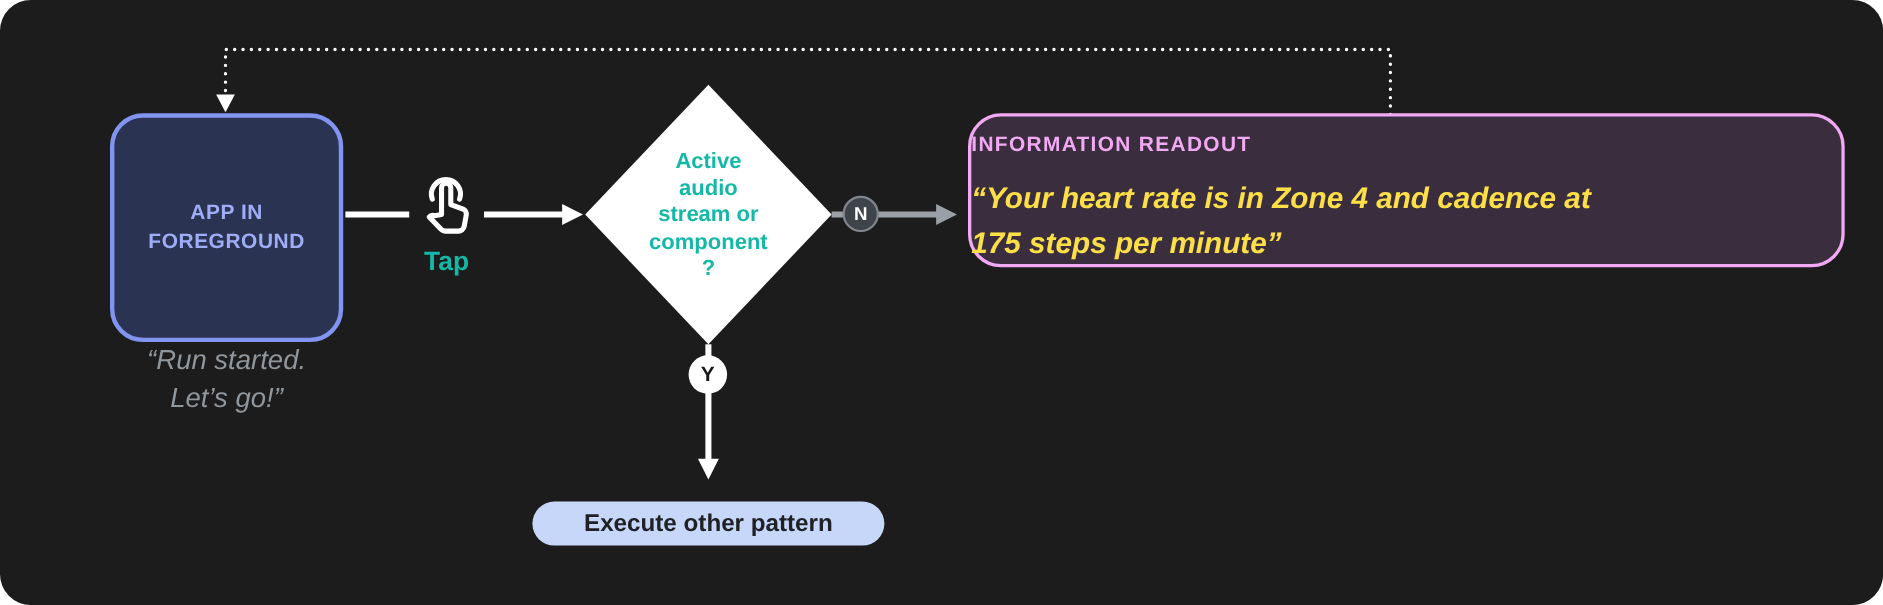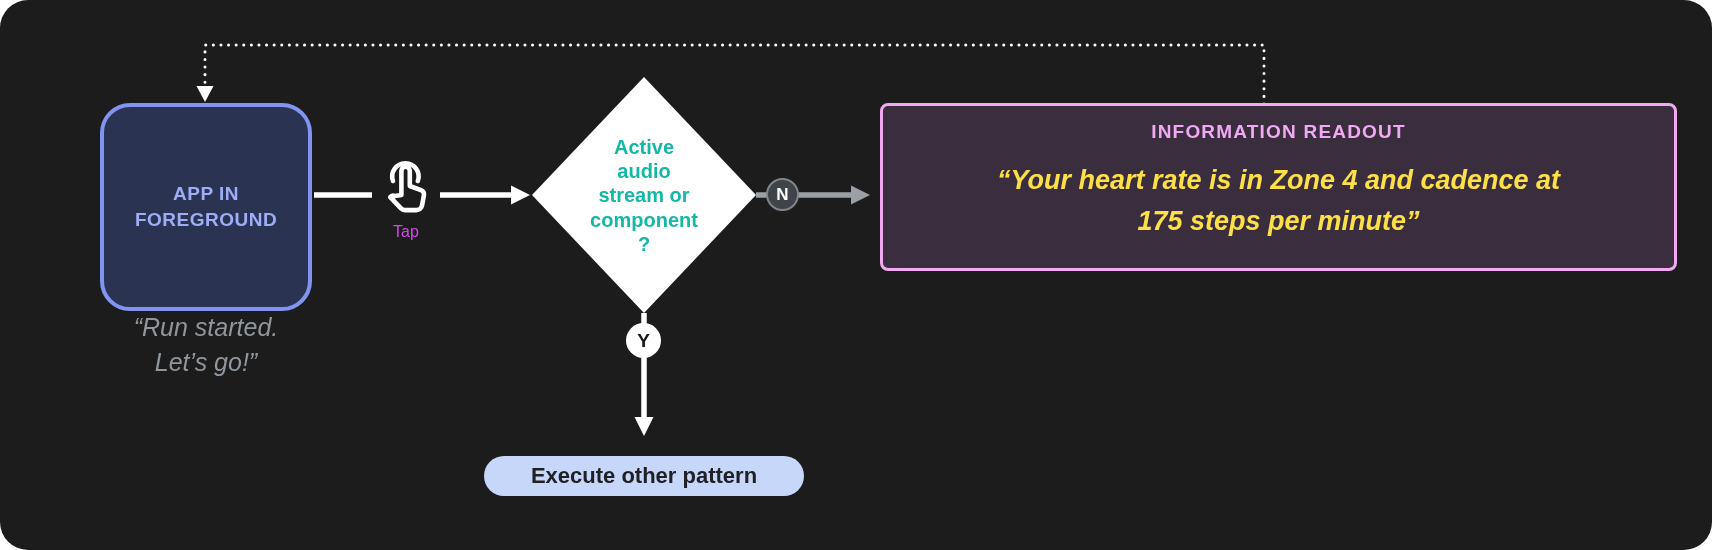--- a/index.html
+++ b/index.html
@@ -10,31 +10,31 @@
   .wires { position:absolute; inset:0; width:100%; height:100%; }
   .node { position:absolute; display:flex; align-items:center; justify-content:center; text-align:center; }
   .preline { white-space:pre-line; }
   .app-box { left:100px; top:103px; width:212px; height:208px;
              background:var(--app-box-fill,#2b3352); border:4.5px solid var(--app-box-border,#8094f0);
              border-radius:30px; color:var(--app-box-text,#9fadf7);
              font-weight:700; font-size:19px; line-height:1.35; letter-spacing:.5px; }
   .run-caption { position:absolute; left:78px; top:310px; width:256px; text-align:center;
                  font-style:italic; color:var(--caption-text,#8f969c); font-size:25px; line-height:1.4; }
   .tap-wrap { position:absolute; left:376px; top:156px; width:60px; text-align:center; }
-  .tap-label { color:#d946ef; font-size:16px; font-weight:400; margin-top:1px; }
+  .tap-label { color:#14b8a6; font-size:24px; font-weight:700; margin-top:1px; }
   .diamond-label { left:544px; top:133px; width:200px; height:125px;
                    color:#14b8a6; font-weight:700; font-size:20px; line-height:1.22; }
   .badge { position:absolute; border-radius:50%; display:flex; align-items:center; justify-content:center;
            font-weight:800; }
   .badge-n { left:766px; top:178px; width:33px; height:33px; background:var(--no-badge-fill,#3f434a);
              border:2.5px solid #80868b; color:#ffffff; font-size:17px; }
   .badge-y { left:626px; top:323px; width:35px; height:35px; background:#ffffff; color:#17181a; font-size:19px; }
-  .readout { position:absolute; left:880px; top:103px; width:797px; height:168px;
+  .readout { position:absolute; left:880px; top:103px; width:797px; height:140px;
              background:var(--readout-fill,#3a2e3e); border:3.5px solid var(--readout-border,#f0a9f2);
-             border-radius:8px; padding-top:15px; text-align:center; }
+             border-radius:30px; padding-top:15px; }
   .readout-title { color:var(--readout-title,#f0a9f2); font-size:19px; font-weight:700; letter-spacing:1.2px; }
   .readout-quote { margin-top:17px; color:#fde047; font-size:27px; font-weight:700; font-style:italic;
                    line-height:1.5; }
   .pill { left:484px; top:456px; width:320px; height:40px; background:var(--pill-fill,#c6d7fa);
           border-radius:26px; color:var(--pill-text,#202124); font-weight:700; font-size:22px; }
 </style>
 </head>
 <body>
 
 <div class="stage">

